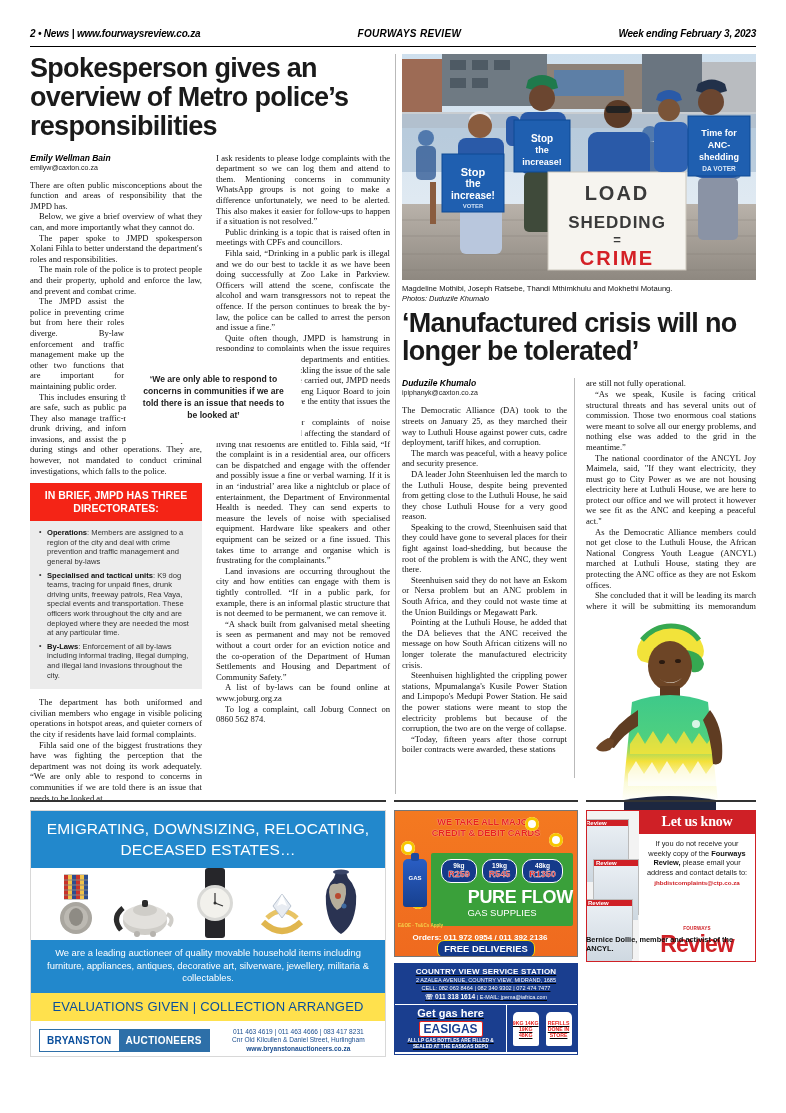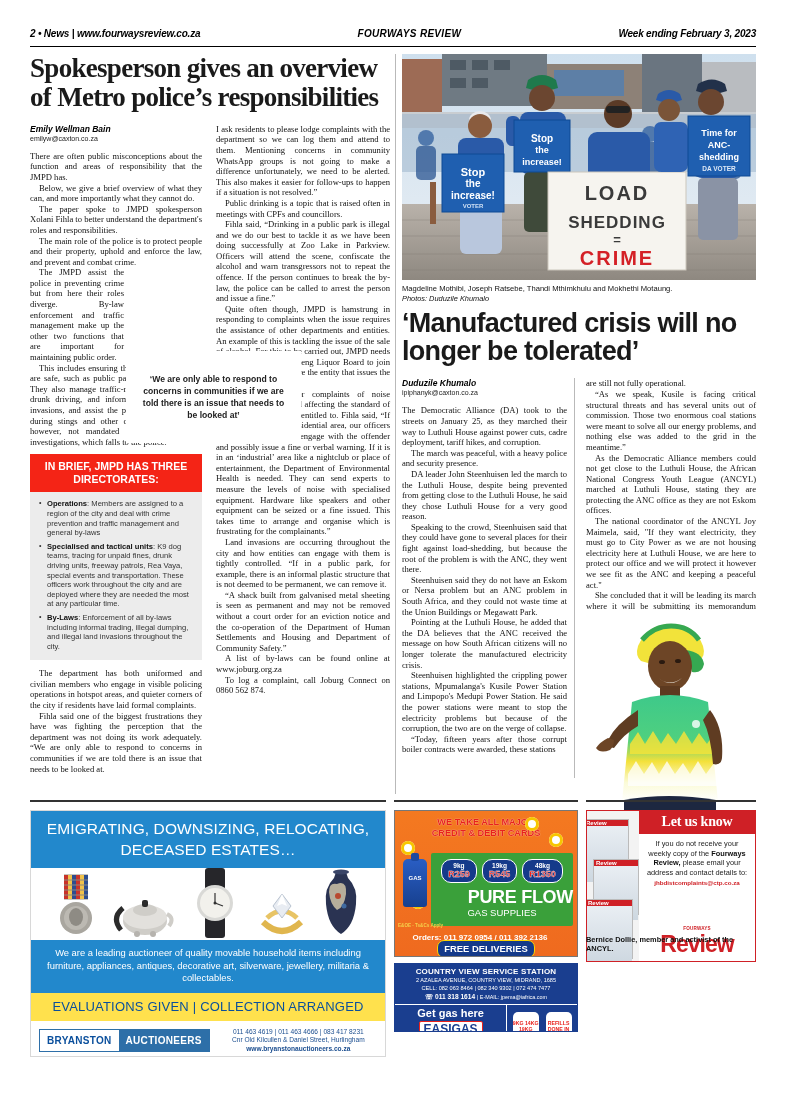--- a/index.html
+++ b/index.html
@@ -28,21 +28,21 @@
 
   
   .content { position:absolute; left:30px; top:54px; width:726px; }
 
   .col-left  { position:absolute; left:0;   top:0; width:360px; }
   .col-right { position:absolute; left:372px; top:0; width:354px; }
 
   .vrule { position:absolute; top:0; width:1px; background:#b9b9b9; }
 
   h1.head {
-    font-family:Liberation Serif, serif;
+    font-family:Liberation Sans, sans-serif;
     font-weight:bold; font-size:27px; line-height:1.07;
     margin:0 0 12px 0; letter-spacing:-0.7px; color:#1a1a1a;
   }
   h1.head2 {
     font-family:"Liberation Sans", sans-serif;
     font-weight:bold; font-size:27px; line-height:1.07;
     margin:6px 0 12px 0; letter-spacing:-0.7px; color:#1a1a1a;
   }
   .byline { font-family:"Liberation Sans", sans-serif; font-weight:bold; font-style:italic; font-size:8.5px; margin:0 0 1px 0; }
   .byline-mail { font-family:"Liberation Sans", sans-serif; font-size:7px; color:#222; margin:0 0 9px 0; }
@@ -133,21 +133,21 @@
   .pill .pr { font-family:"Liberation Sans", sans-serif; font-weight:bold; font-size:9px; color:#e8211c; line-height:10px; -webkit-text-stroke:0.3px #fff; }
   .pureflow { text-align:right; font-family:"Liberation Sans", sans-serif; font-weight:bold; font-size:18px; color:#fff; line-height:20px; margin-top:4px; letter-spacing:-0.3px; }
   .gassup { text-align:center; font-family:"Liberation Sans", sans-serif; font-size:9.5px; color:#fff; line-height:11px; }
   .gas-orders { position:absolute; left:0; right:12px; bottom:14px; text-align:center; font-family:"Liberation Sans", sans-serif; font-weight:bold; font-size:8px; color:#fff; }
   .gas-free { position:absolute; left:42px; right:42px; bottom:-2px; background:#153a8a; border:1.5px solid #ffd400; border-radius:7px; text-align:center; font-family:"Liberation Sans", sans-serif; font-weight:bold; font-size:9.4px; color:#fff; padding:2px 0 3px 0; }
   .bottle { position:absolute; left:8px; top:48px; width:24px; height:48px; background:linear-gradient(180deg,#2a5ec4,#17408f); border-radius:5px 5px 3px 3px; }
   .bottle::before { content:""; position:absolute; left:8px; top:-6px; width:8px; height:8px; background:#1c4aa0; border-radius:2px; }
   .bottle .gl { position:absolute; left:0; right:0; top:16px; text-align:center; color:#fff; font-family:"Liberation Sans", sans-serif; font-weight:bold; font-size:6px; }
   .flower { position:absolute; width:14px; height:14px; border-radius:50%; background:#fff; box-shadow:0 0 0 3px #f7c600 inset; }
 
-  .ad-cvss { position:absolute; left:364px; top:163px; width:184px; height:69px; border:1px solid #1a3e8f; background:#fff; overflow:hidden; }
+  .ad-cvss { position:absolute; left:364px; top:163px; width:184px; height:92px; border:1px solid #1a3e8f; background:#fff; overflow:hidden;text-decoration:underline; }
   .cv-hdr { background:#1a3e8f; color:#fff; text-align:center; font-family:"Liberation Sans", sans-serif; font-weight:bold; font-size:8px; padding:3px 2px 1px 2px; letter-spacing:0.2px; }
   .cv-sub { background:#1a3e8f; color:#fff; text-align:center; font-family:"Liberation Sans", sans-serif; font-size:5.6px; line-height:7px; padding:0 2px 1px 2px; }
   .cv-tel { background:#1a3e8f; color:#fff; text-align:center; font-family:"Liberation Sans", sans-serif; font-size:6.6px; line-height:8px; padding:0 2px 3px 2px; font-weight:bold; }
   .cv-mid { display:flex; border-top:1px solid #fff; height:48px; background:#1a3e8f; }
   .cv-left { flex:1.6; padding:2px 3px; text-align:center; }
   .cv-getgas { color:#fff; font-family:"Liberation Sans", sans-serif; font-weight:bold; font-size:11px; line-height:12px; }
   .cv-easigas { display:inline-block; border:1.5px solid #e8211c; background:#fff; color:#1a3e8f; font-family:"Liberation Sans", sans-serif; font-weight:bold; font-size:12px; padding:0 4px; border-radius:2px; margin:1px 0; }
   .cv-note { color:#fff; font-family:"Liberation Sans", sans-serif; font-weight:bold; font-size:4.8px; line-height:6px; }
   .cv-right { flex:1; border-left:1px solid #fff; display:flex; align-items:center; justify-content:space-around; padding:2px; }
   .cyl { width:26px; height:34px; background:#fff; border-radius:5px 5px 2px 2px; position:relative; text-align:center; }
@@ -369,22 +369,22 @@
           <p class="body">DA leader John Steenhuisen led the march to the Luthuli House, despite being prevented from getting close to the Luthuli House, he said they chose Luthuli House for a very good reason.</p>
           <p class="body">Speaking to the crowd, Steenhuisen said that they could have gone to several places for their fight against load-shedding, but because the root of the problem is with the ANC, they went there.</p>
           <p class="body">Steenhuisen said they do not have an Eskom or Nersa problem but an ANC problem in South Africa, and they could not waste time at the Union Buildings or Megawatt Park.</p>
           <p class="body">Pointing at the Luthuli House, he added that the DA believes that the ANC received the message on how South African citizens will no longer tolerate the manufactured electricity crisis.</p>
           <p class="body">Steenhuisen highlighted the crippling power stations, Mpumalanga's Kusile Power Station and Limpopo's Medupi Power Station. He said the power stations were meant to stop the electricity problems but because of the corruption, the two are on the verge of collapse.</p>
           <p class="body">“Today, fifteen years after those corrupt boiler contracts were awarded, these stations</p>
         </div>
         <div style="position:absolute; left:184px; top:0; width:170px;">
           <p class="body first">are still not fully operational.</p>
           <p class="body">“As we speak, Kusile is facing critical structural threats and has several units out of commission. Those two enormous coal stations were meant to solve all our energy problems, and nothing else was added to the grid in the meantime.”</p>
+          <p class="body">The national coordinator of the ANCYL Joy Maimela, said, "If they want electricity, they must go to City Power as we are not housing electricity here at Luthuli House, we are here to protect our office and we will protect it however we see fit as the ANC and keeping a peaceful act."</p>
           <p class="body">As the Democratic Alliance members could not get close to the Luthuli House, the African National Congress Youth League (ANCYL) marched at Luthuli House, stating they are protecting the ANC office as they are not Eskom offices.</p>
-          <p class="body">The national coordinator of the ANCYL Joy Maimela, said, "If they want electricity, they must go to City Power as we are not housing electricity here at Luthuli House, we are here to protect our office and we will protect it however we see fit as the ANC and keeping a peaceful act."</p>
           <p class="body">She concluded that it will be leading its march where it will be submitting its memorandum with a list of demands at Megawatt Park.</p>
         </div>
       </div>
     </div>
 
     <div style="position:absolute; left:556px; top:556px; width:170px; height:235px;">
       <svg viewBox="0 0 170 200" width="170" height="200">
         <defs>
           <linearGradient id="shirt" x1="0" y1="0" x2="0" y2="1">
             <stop offset="0%" stop-color="#3ec98a"></stop>

